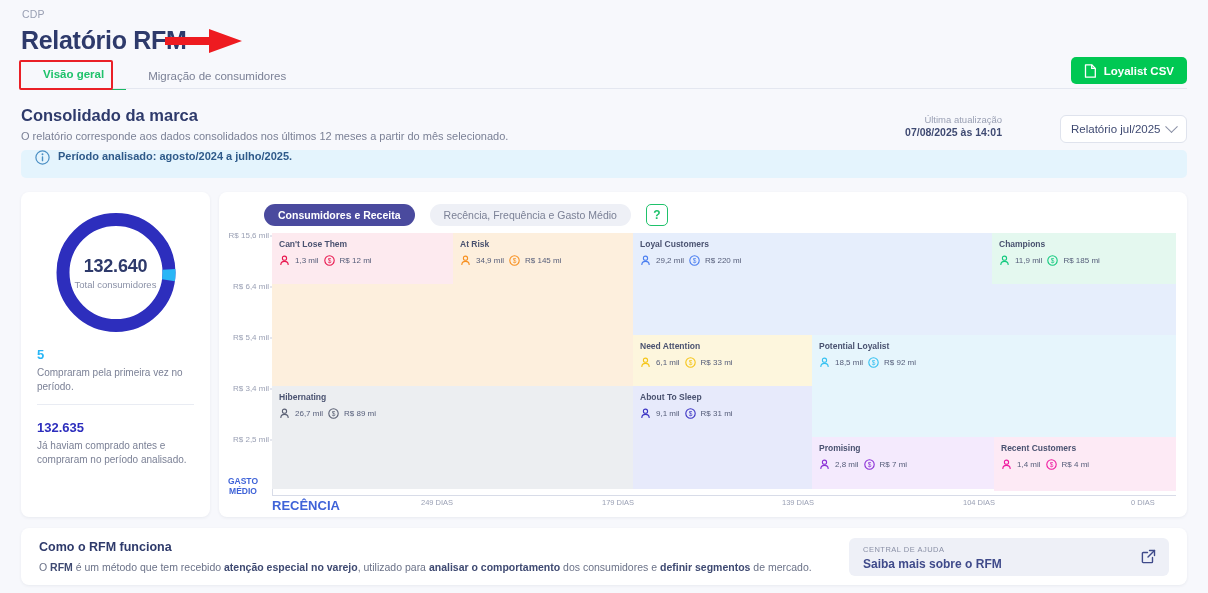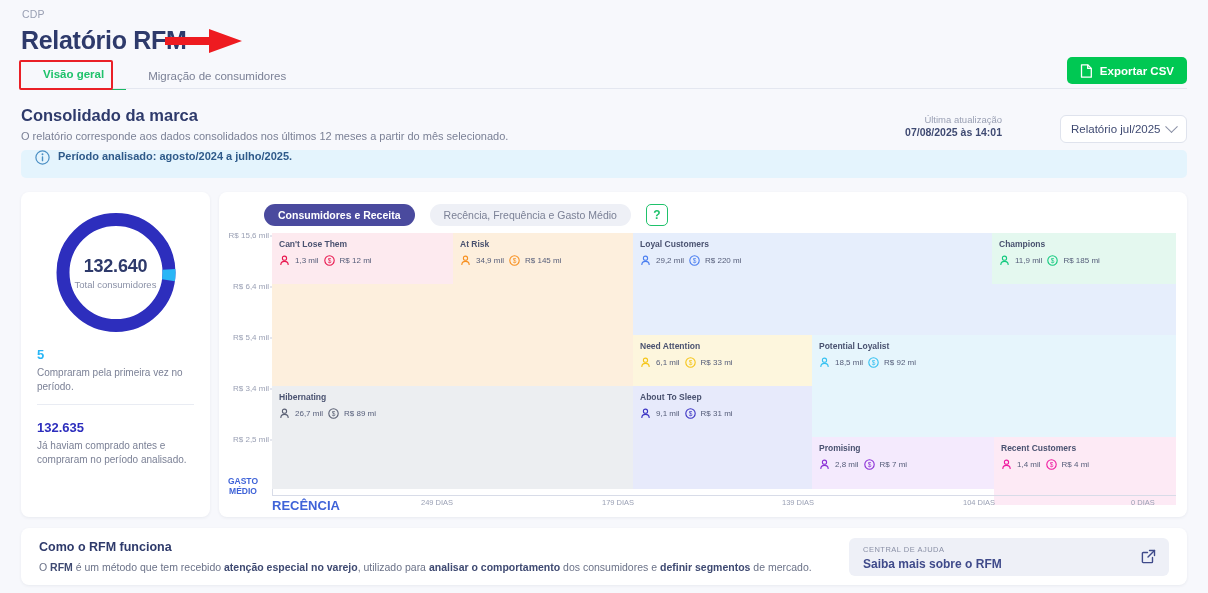--- a/index.html
+++ b/index.html
@@ -127,21 +127,21 @@
     <button class="tab">Migração de consumidores</button>
   </div>
   <div class="tab-underline"></div>
   <div class="red-box"></div>
 
   <button class="export-btn">
     <svg width="13" height="14" viewBox="0 0 13 14">
       <path d="M1.5 .8 h6.2 l3.6 3.6 v8.8 h-9.8 Z" fill="none" stroke="#fff" stroke-width="1.3" stroke-linejoin="round"></path>
       <path d="M7.7 .8 v3.6 h3.6" fill="none" stroke="#fff" stroke-width="1.3" stroke-linejoin="round"></path>
     </svg>
-    <span>Exportar CSV</span>
+    <span>Loyalist CSV</span>
   </button>
 
   <div class="sec-title">Consolidado da marca</div>
   <div class="sec-sub">O relatório corresponde aos dados consolidados nos últimos 12 meses a partir do mês selecionado.</div>
 
   <div class="upd-wrap">
     <div class="upd-label">Última atualização</div>
     <div class="upd-value">07/08/2025 às 14:01</div>
   </div>
 
@@ -345,21 +345,21 @@
             </svg>
           <span class="mval">2,8 mil</span>
           <svg class="ic" viewBox="0 0 11 11">
               <circle cx="5.5" cy="5.5" r="4.7" fill="none" stroke="#8b2fd6" stroke-width="1.1"></circle>
               <text x="5.5" y="8" font-size="6.5" fill="#8b2fd6" text-anchor="middle" font-family="Liberation Sans">$</text>
             </svg>
           <span class="mval">R$ 7 mi</span>
         </div>
       </div>
 
-      <div class="cell" style="left: 722px; top: 204px; width: 182px; height: 68px; background: rgb(253, 234, 245);">
+      <div class="cell" style="left: 722px; top: 204px; width: 182px; height: 54px; background: rgb(253, 234, 245);">
         <div class="name">Recent Customers</div>
         <div class="metrics">
           <svg class="ic" viewBox="0 0 11 11">
               <circle cx="5.5" cy="3.2" r="2.1" fill="none" stroke="#ef1aa0" stroke-width="1.1"></circle>
               <path d="M1.8 10c0-2.2 1.7-3.6 3.7-3.6s3.7 1.4 3.7 3.6" fill="none" stroke="#ef1aa0" stroke-width="1.1"></path>
             </svg>
           <span class="mval">1,4 mil</span>
           <svg class="ic" viewBox="0 0 11 11">
               <circle cx="5.5" cy="5.5" r="4.7" fill="none" stroke="#ef1aa0" stroke-width="1.1"></circle>
               <text x="5.5" y="8" font-size="6.5" fill="#ef1aa0" text-anchor="middle" font-family="Liberation Sans">$</text>

